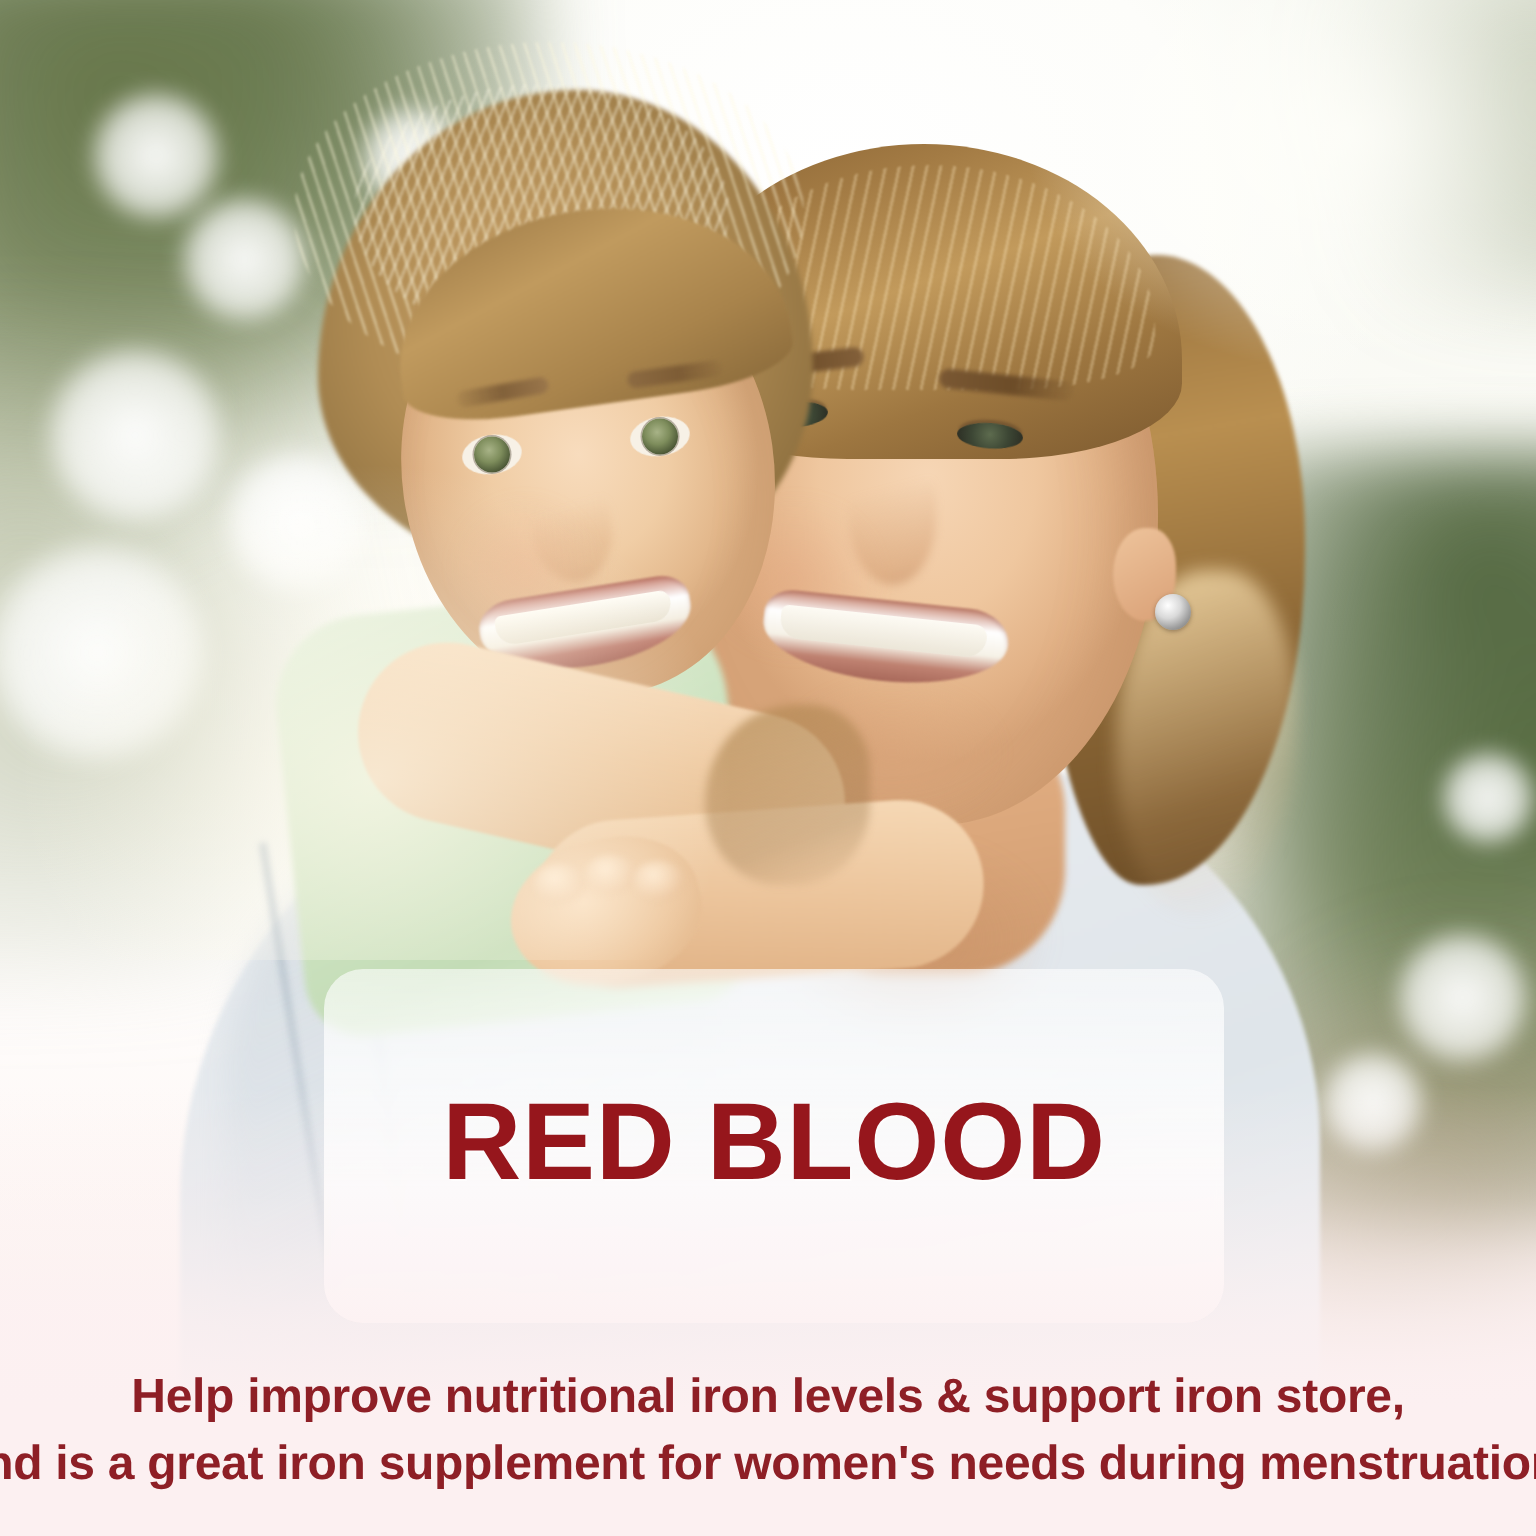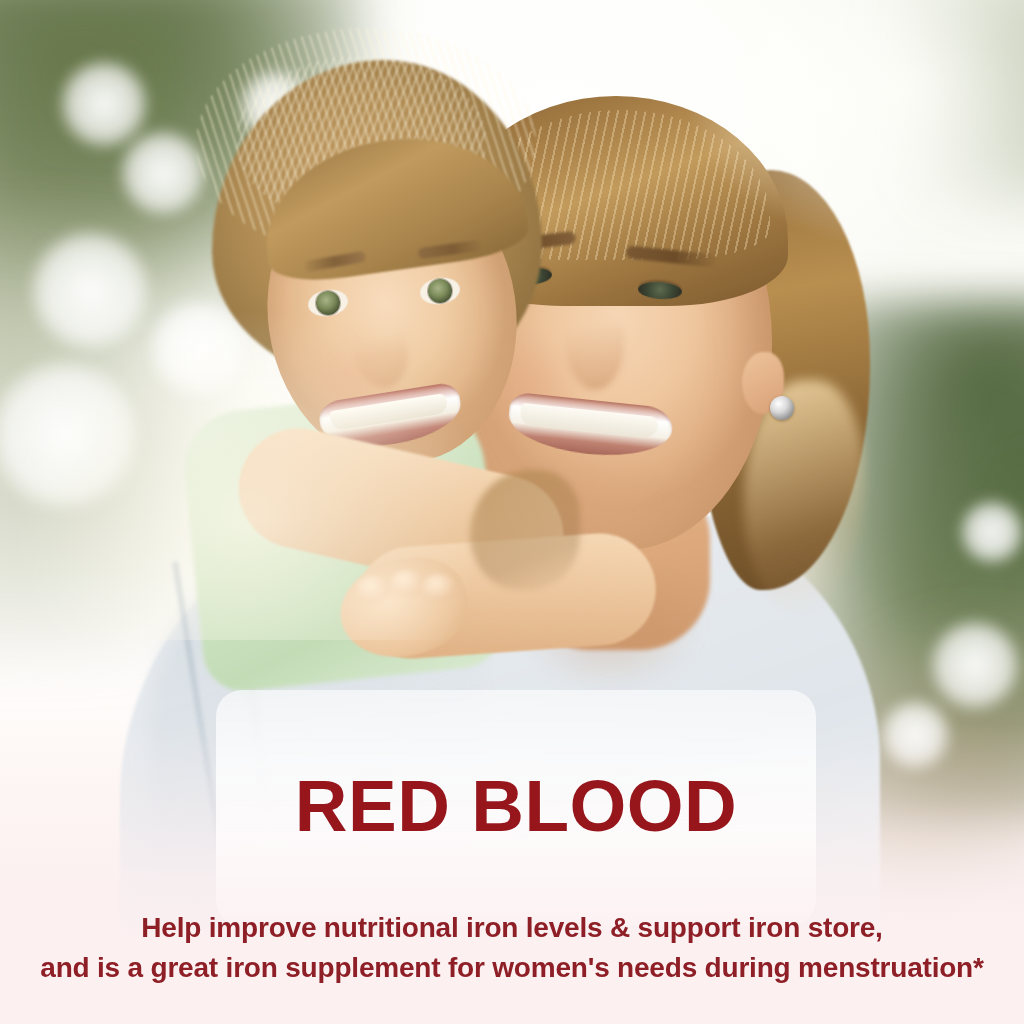--- a/index.html
+++ b/index.html
@@ -481,21 +481,20 @@
     width: 600px; height: 236px;
     border-radius: 26px;
     background: linear-gradient(180deg, rgba(255,255,255,0.60) 0%, rgba(255,255,255,0.78) 30%, rgba(255,252,252,0.86) 62%, rgba(253,242,243,0.86) 100%);
     backdrop-filter: blur(3px);
     display: flex;
     flex-direction: column;
     align-items: center;
     justify-content: center;
     box-sizing: border-box;
     padding: 6px 0 10px;
-    margin-top: 44px;
   }
   .headline {
     margin: 0;
     color: #96161c;
     font-family: "Liberation Sans Narrow", "Liberation Sans", sans-serif;
     font-weight: 700;
     font-size: 73px;
     line-height: 0.98;
     letter-spacing: 0.5px;
     text-align: center;
@@ -513,21 +512,21 @@
     flex-direction: column;
     align-items: center;
     justify-content: flex-start;
     padding-top: 8px;
     box-sizing: border-box;
   }
   .caption-line {
     color: #8e1f26;
     font-family: "Liberation Sans Narrow", "Liberation Sans", sans-serif;
     font-weight: 700;
-    font-size: 28px;
+    font-size: 32px;
     line-height: 1.42;
     letter-spacing: -0.2px;
     text-align: center;
     white-space: nowrap;
   }
 </style>
 </head>
 <body>
 
 <div class="ad-canvas">

